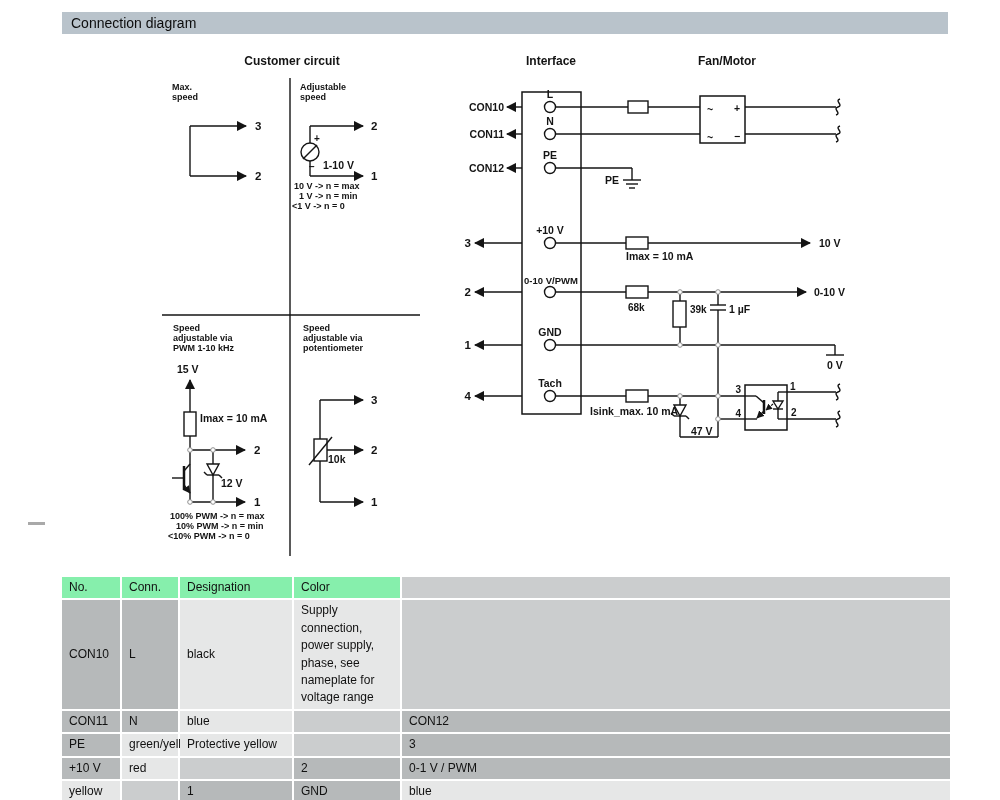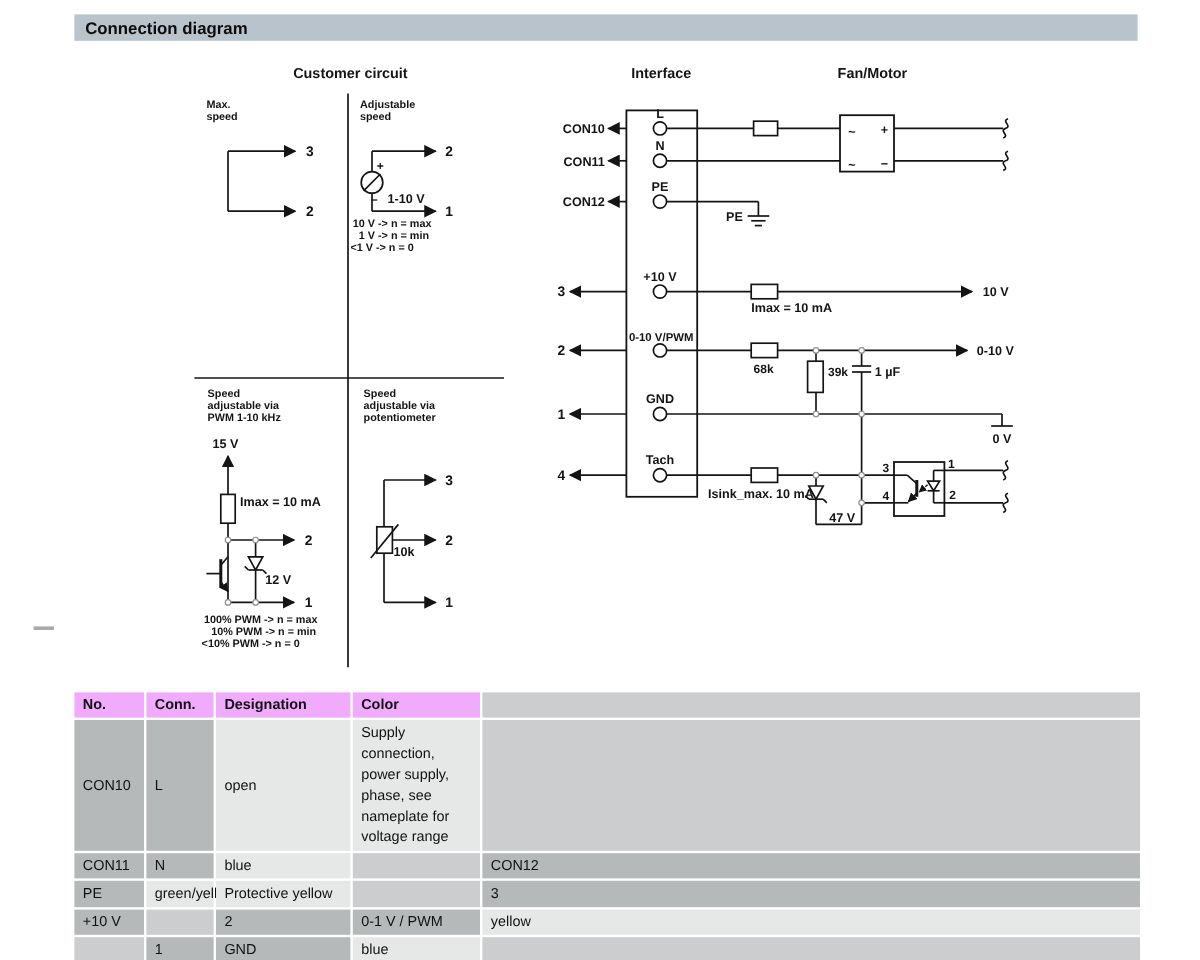--- a/index.html
+++ b/index.html
@@ -1,39 +1,39 @@
 <!DOCTYPE html>
 <html><head>
 <meta charset="utf-8">
 <style>
   html,body{margin:0;padding:0;}
   body{width:1000px;height:800px;position:relative;background:#fff;font-family:"Liberation Sans",sans-serif;color:#111;}
   .header-bar{position:absolute;left:62px;top:12px;width:886px;height:22px;background:#b9c3cb;
     display:flex;align-items:center;padding-left:9px;box-sizing:border-box;}
-  .header-bar span{font-weight:bold;font-size:14px;color:#0c0c0c;}
+  .header-bar span{font-weight:normal;font-size:14px;color:#0c0c0c;}
   .margin-dash{position:absolute;left:28px;top:522px;width:17px;height:3px;background:#a9a9a9;}
   svg.diagram{position:absolute;left:0;top:0;}
   svg text{font-family:"Liberation Sans",sans-serif;font-weight:700;fill:#141414;}
   .t9{font-size:9px;}
   .t10{font-size:10px;}
   .t95{font-size:9.5px;}
   .t11{font-size:10.5px;}
   .t12{font-size:12px;}
   .pin{font-size:11.5px;}
   .w{stroke:#141414;stroke-width:1.4;fill:none;}
   .w2{stroke:#141414;stroke-width:2.5;fill:none;}
   .comp{fill:#fff;stroke:#141414;stroke-width:1.4;}
   .box{fill:none;stroke:#141414;stroke-width:1.5;}
   .node{fill:#fff;stroke:#8f8f8f;stroke-width:1;}
   .dash{stroke:#141414;stroke-width:1.2;fill:none;stroke-dasharray:2.5 2;}
   
   .conn-table{position:absolute;left:62px;top:577px;width:888px;display:grid;
     grid-template-columns:58px 56px 112px 106px 1fr;gap:2px;background:#fff;font-size:12px;line-height:1.45;}
   .cell{padding:2px 7px;box-sizing:border-box;min-height:21px;display:flex;align-items:center;}
-  .head{background:#f0abfc;font-weight:bold;}
+  .head{background:#86efac;font-weight:normal;}
   .c-no{background:#cbcdce;}
   .c-conn{background:#b6b9ba;}
   .c-desig{background:#b6b9ba;}
   .c-light{background:#e6e7e7;}
 </style>
 </head>
 <body>
 
 <div class="header-bar">
   <span>Connection diagram</span>
@@ -276,37 +276,38 @@
 
 <div class="conn-table">
   <div class="cell head">No.</div>
   <div class="cell head">Conn.</div>
   <div class="cell head">Designation</div>
   <div class="cell head">Color</div>
 
   <div class="cell c-no"></div>
   <div class="cell c-conn">CON10</div>
   <div class="cell c-desig">L</div>
-  <div class="cell c-light">open</div>
+  <div class="cell c-light">black</div>
   <div class="cell c-light">Supply connection, power supply, phase, see nameplate for voltage range</div>
 
   <div class="cell c-no"></div>
   <div class="cell c-conn">CON11</div>
   <div class="cell c-desig">N</div>
   <div class="cell c-light">blue</div>
 
   <div class="cell c-no"></div>
   <div class="cell c-conn">CON12</div>
   <div class="cell c-desig">PE</div>
   <div class="cell c-light">green/yellow</div>
   <div class="cell c-light">Protective yellow</div>
 
   <div class="cell c-no"></div>
   <div class="cell c-conn">3</div>
   <div class="cell c-desig">+10 V</div>
+  <div class="cell c-light">red</div>
 
   <div class="cell c-no"></div>
   <div class="cell c-conn">2</div>
   <div class="cell c-desig">0-1 V / PWM</div>
   <div class="cell c-light">yellow</div>
 
   <div class="cell c-no"></div>
   <div class="cell c-conn">1</div>
   <div class="cell c-desig">GND</div>
   <div class="cell c-light">blue</div>

